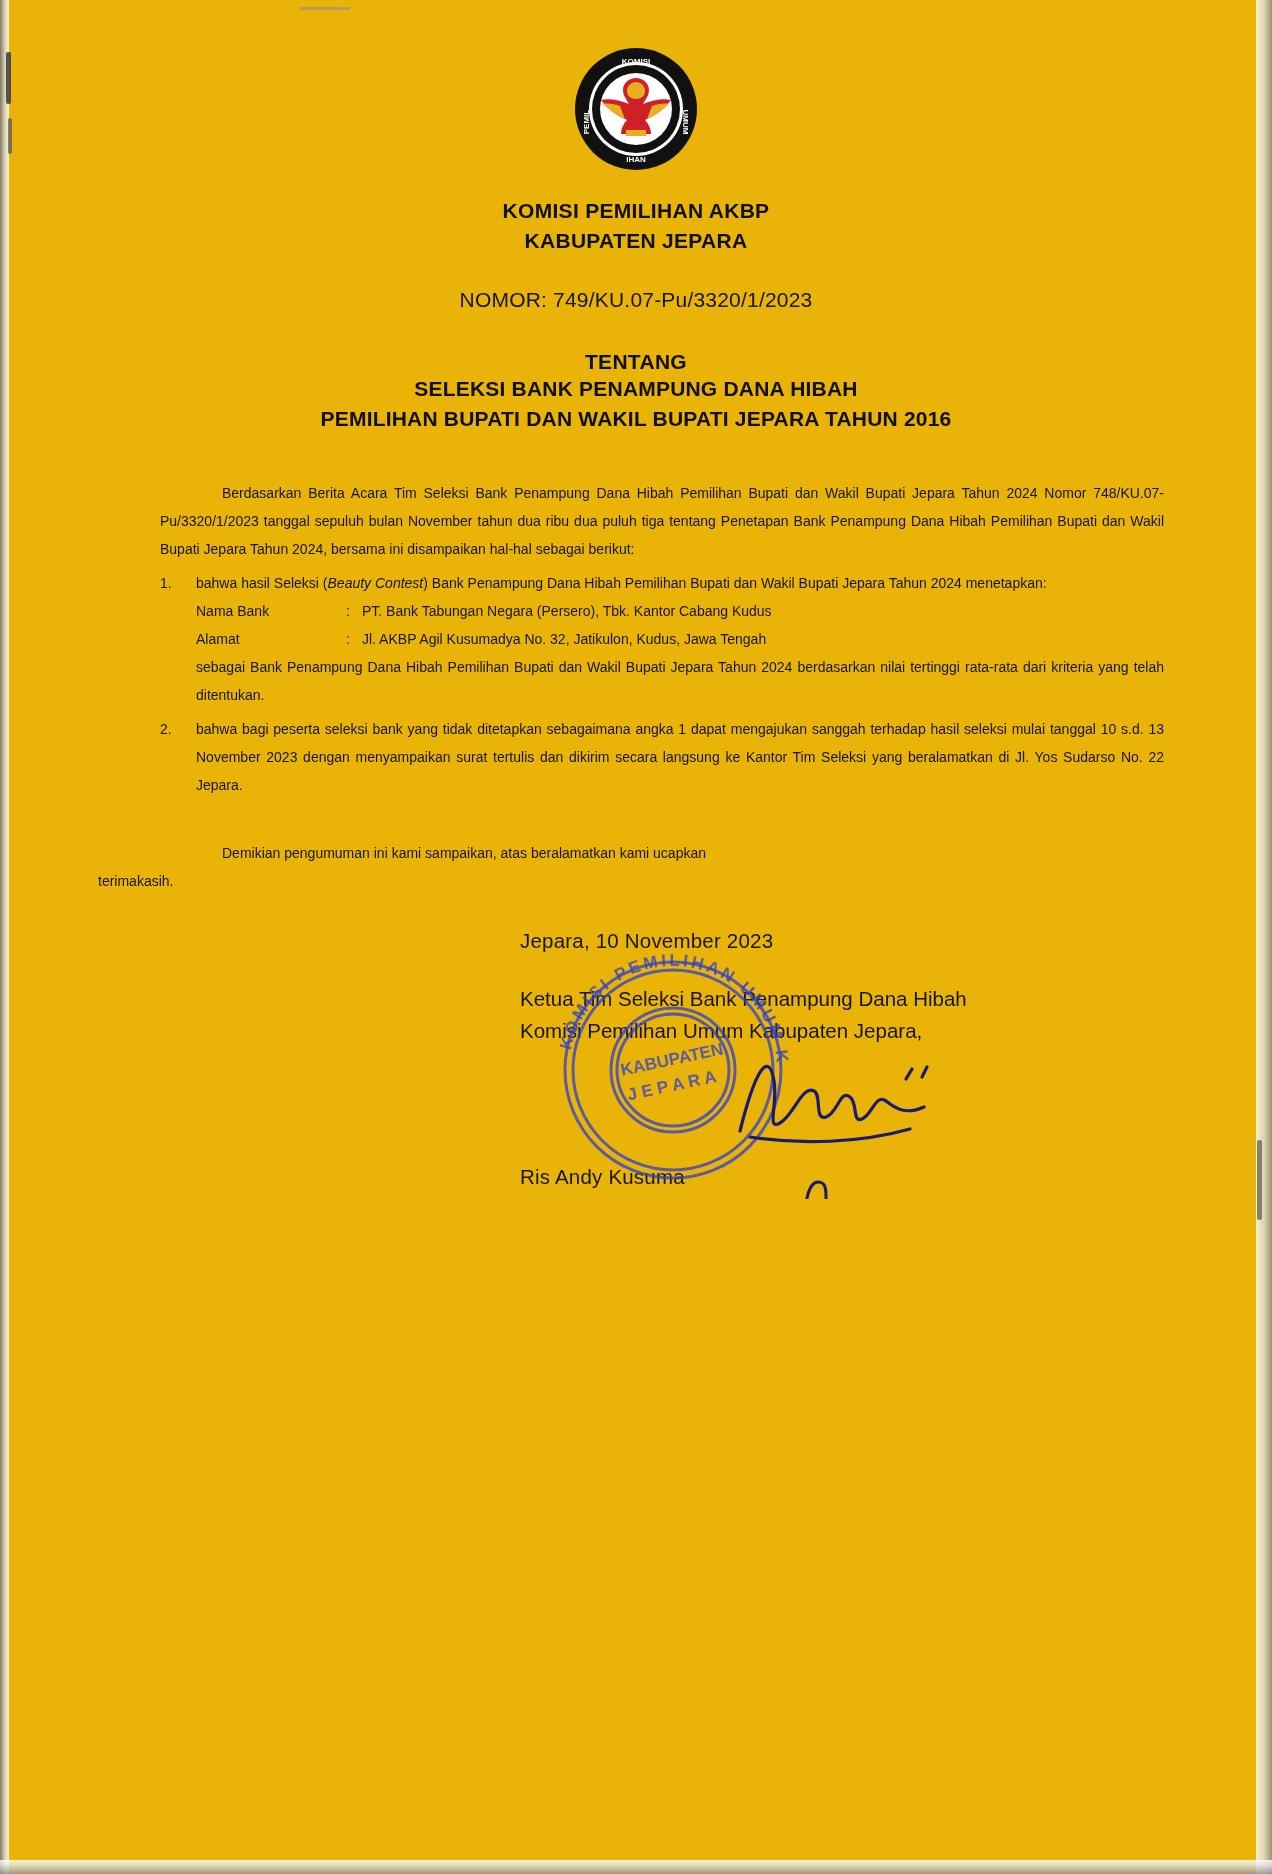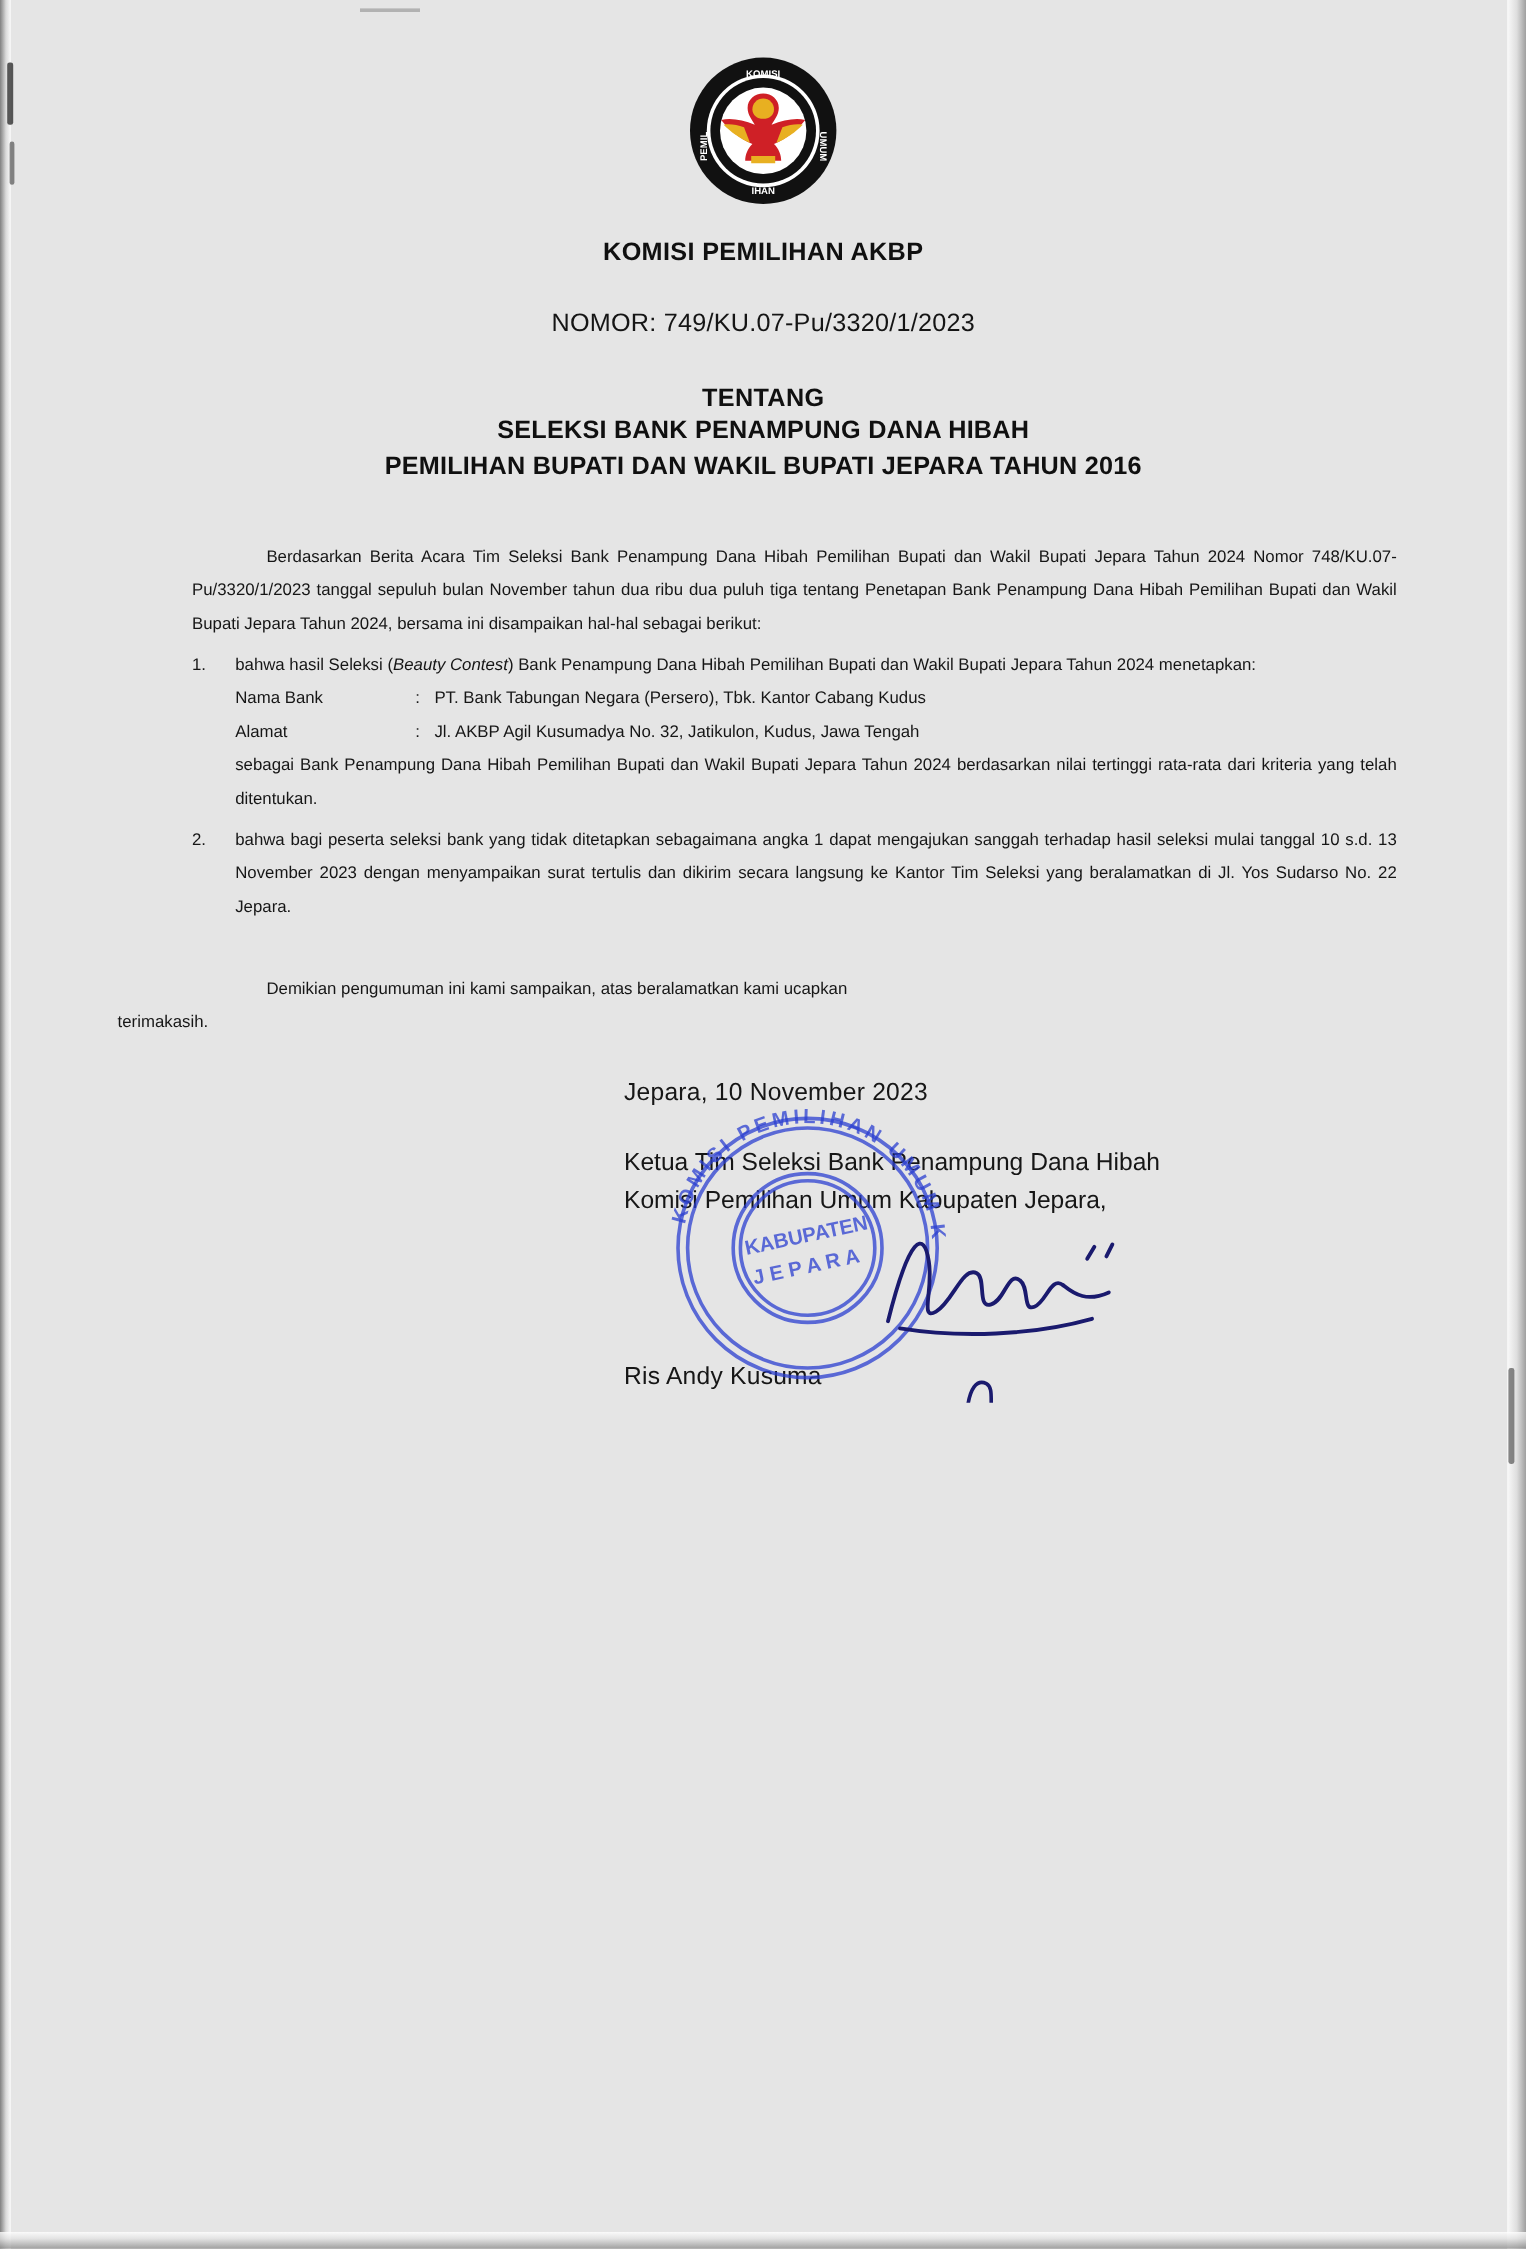--- a/index.html
+++ b/index.html
@@ -7,21 +7,21 @@
     padding: 0;
     background: #9a9a9a;
   }
   body {
     font-family: "Liberation Sans", sans-serif;
   }
   .page {
     position: relative;
     width: 1272px;
     height: 1874px;
-    background: #e5e5e5;
+    background: #eab308;
     overflow: hidden;
     margin: 0 auto;
   }
   
   .scan-edge-left {
     position: absolute;
     left: 0; top: 0;
     width: 9px; height: 1874px;
     background: linear-gradient(to right,#6f6f6f 0%, #d8d8d8 55%, #ffffff 100%);
     opacity: .85;
@@ -243,20 +243,21 @@
           <text x="63" y="18" font-family="'Liberation Sans',sans-serif" font-size="8" font-weight="bold" fill="#ffffff" text-anchor="middle">KOMISI</text>
           <text x="63" y="116" font-family="'Liberation Sans',sans-serif" font-size="8" font-weight="bold" fill="#ffffff" text-anchor="middle">IHAN</text>
           <text x="16" y="76" font-family="'Liberation Sans',sans-serif" font-size="8" font-weight="bold" fill="#ffffff" text-anchor="middle" transform="rotate(-90 16 76)">PEMIL</text>
           <text x="110" y="76" font-family="'Liberation Sans',sans-serif" font-size="8" font-weight="bold" fill="#ffffff" text-anchor="middle" transform="rotate(90 110 76)">UMUM</text>
         </svg>
       </div>
     </div>
 
     <div class="center org-head">
       <div>KOMISI PEMILIHAN AKBP</div>
+      <div>KABUPATEN JEPARA</div>
     </div>
 
 
     <div class="center nomor">NOMOR: 749/KU.07-Pu/3320/1/2023</div>
 
     <div class="center tentang">TENTANG</div>
     <div class="center subject">SELEKSI BANK PENAMPUNG DANA HIBAH</div>
     <div class="center subject">PEMILIHAN BUPATI DAN WAKIL BUPATI JEPARA TAHUN 2016</div>
 
     <div class="body-block">

